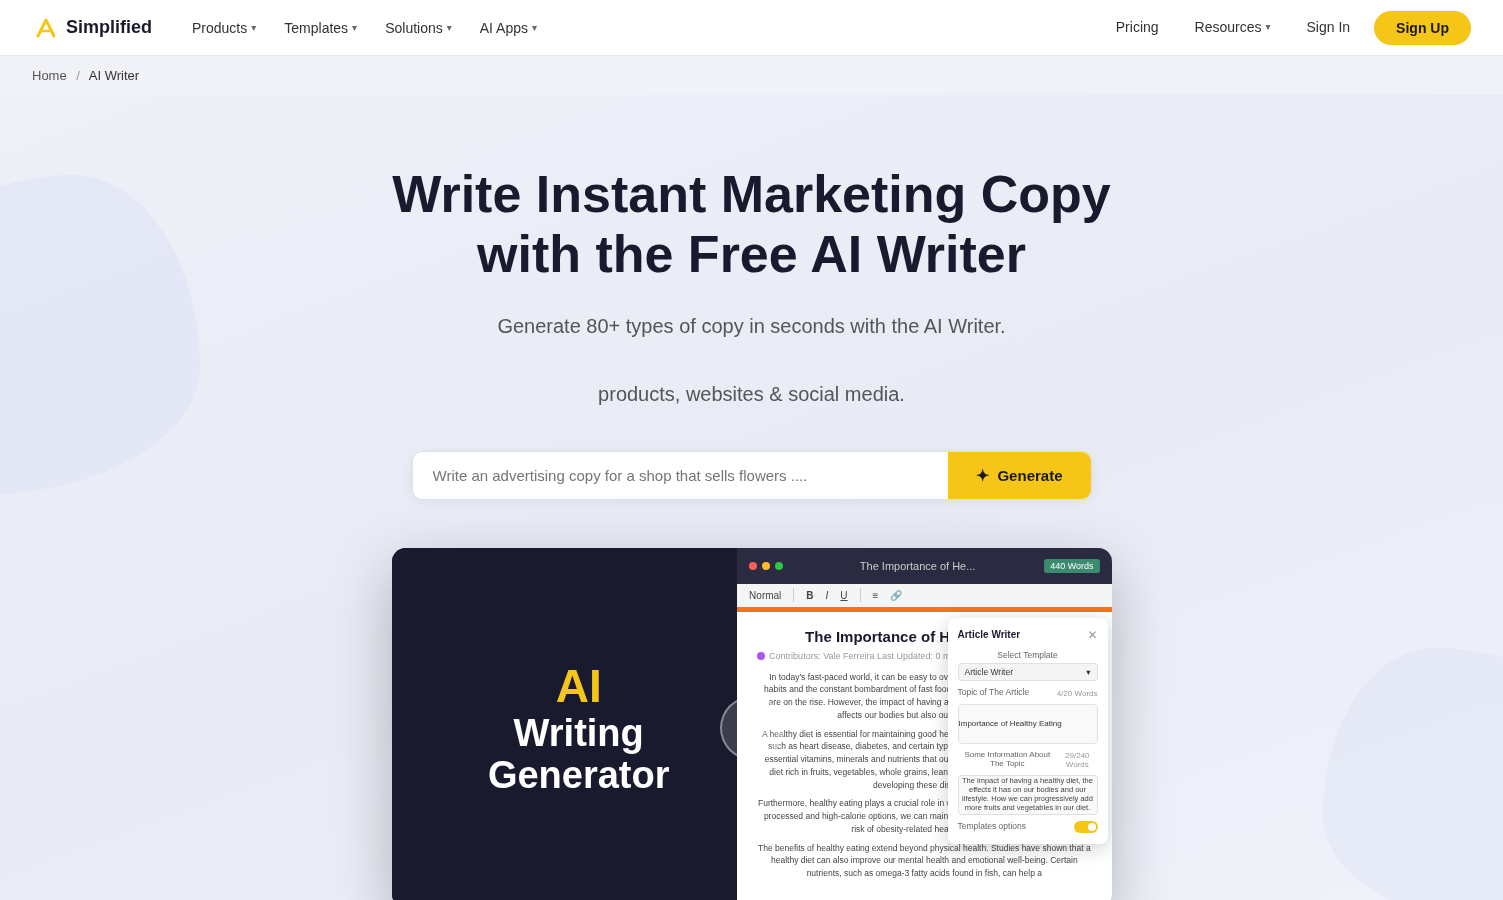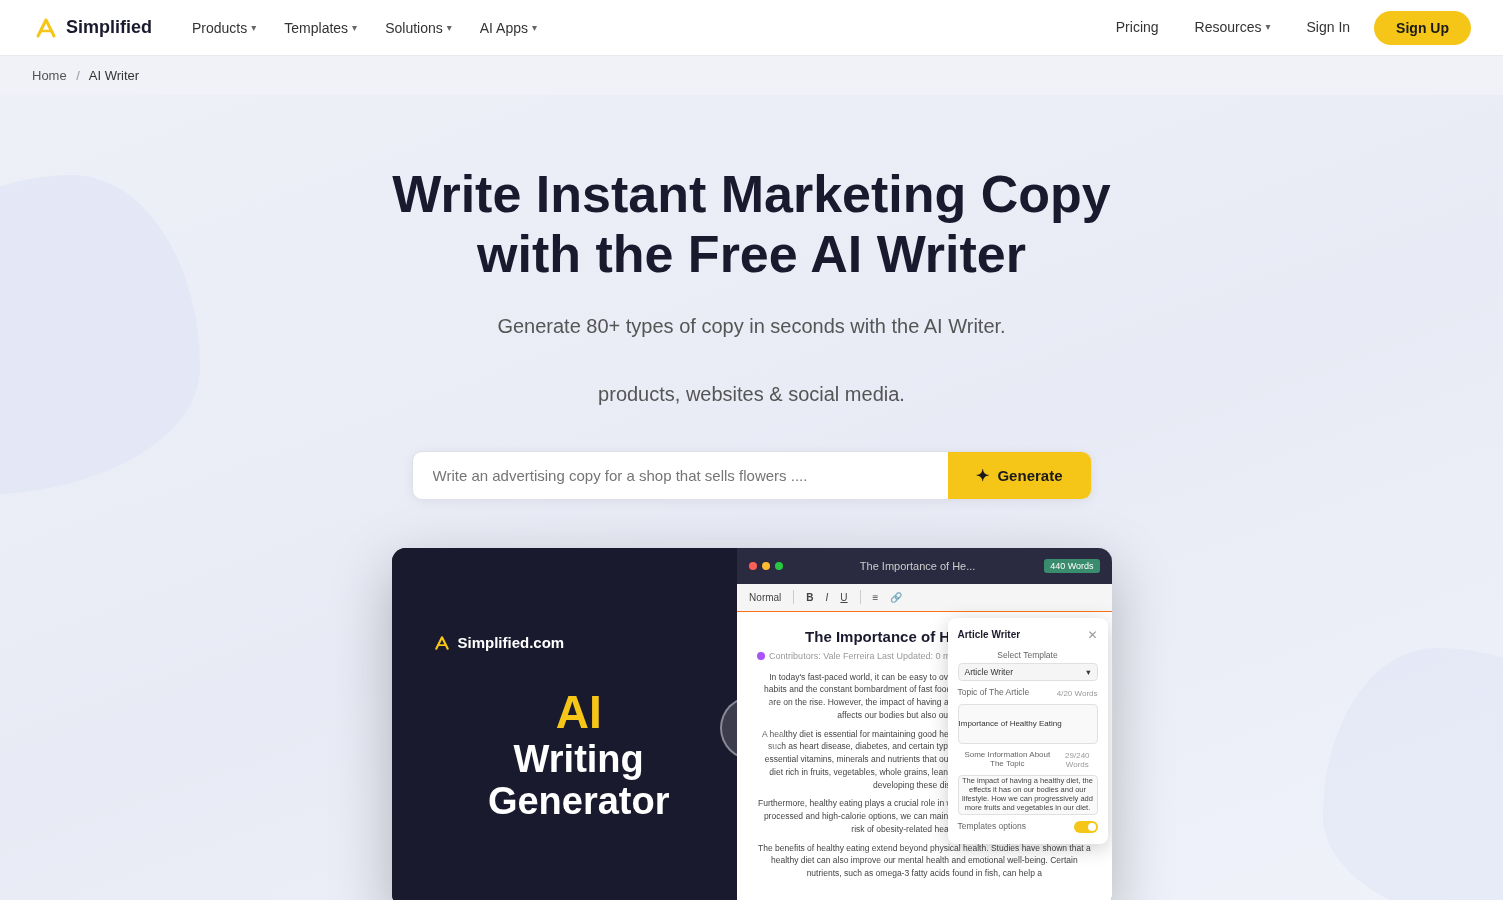--- a/index.html
+++ b/index.html
@@ -293,21 +293,21 @@
       font-size: 9px;
       padding: 2px 6px;
       border-radius: 3px;
     }
     .doc-toolbar {
       background: #f5f5f5;
       height: 28px;
       display: flex;
       align-items: center;
       padding: 0 8px;
-      border-bottom: 1px solid #f97316;
+      border-bottom: 5px solid #f97316;
       gap: 4px;
     }
     .toolbar-btn {
       background: none;
       border: none;
       font-size: 10px;
       color: #444;
       padding: 2px 4px;
       cursor: pointer;
     }
@@ -500,27 +500,20 @@
     <button class="btn-generate">
       <span class="generate-icon">✦</span>
       <span>Generate</span>
     </button>
   </div>
 
   <div class="video-preview-wrapper">
     <div class="video-preview">
 
       <div class="video-left-panel">
-        <div class="video-brand">
-          <svg width="20" height="20" viewBox="0 0 28 28" fill="none">
-            <path d="M6 22 L14 6 L22 22" stroke="#f5c518" stroke-width="3" stroke-linecap="round" stroke-linejoin="round" fill="none"></path>
-            <path d="M9 17 L19 17" stroke="#f5c518" stroke-width="2.5" stroke-linecap="round"></path>
-          </svg>
-          <span>Simplified.com</span>
-        </div>
         <div>
           <div class="video-title-ai">AI</div>
           <div class="video-title-rest">Writing<br>Generator</div>
         </div>
       </div>
 
       <div class="play-btn"></div>
 
       <div class="video-right-panel">
         <div class="doc-topbar">

